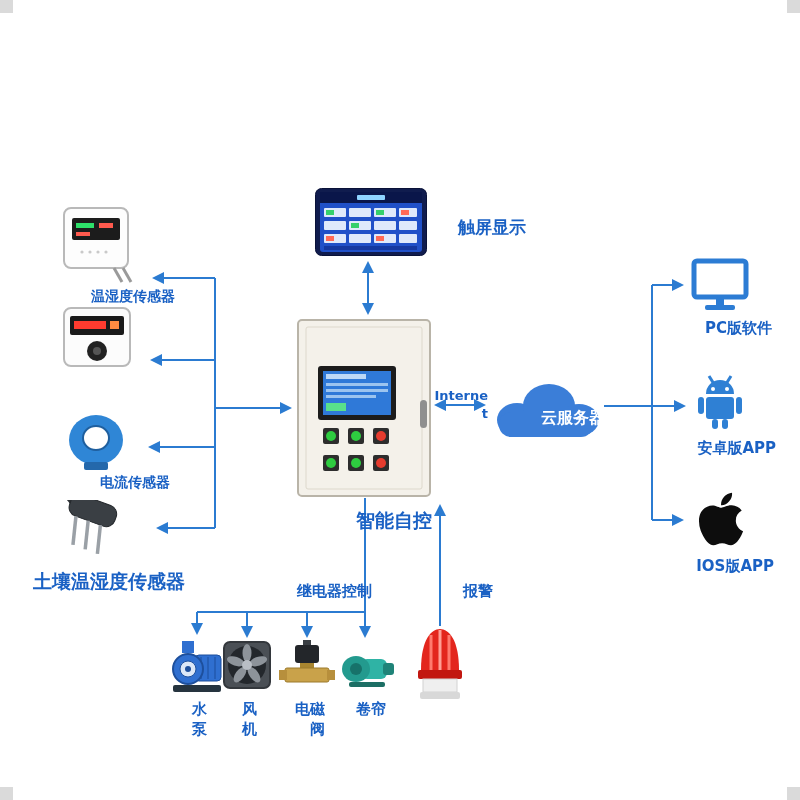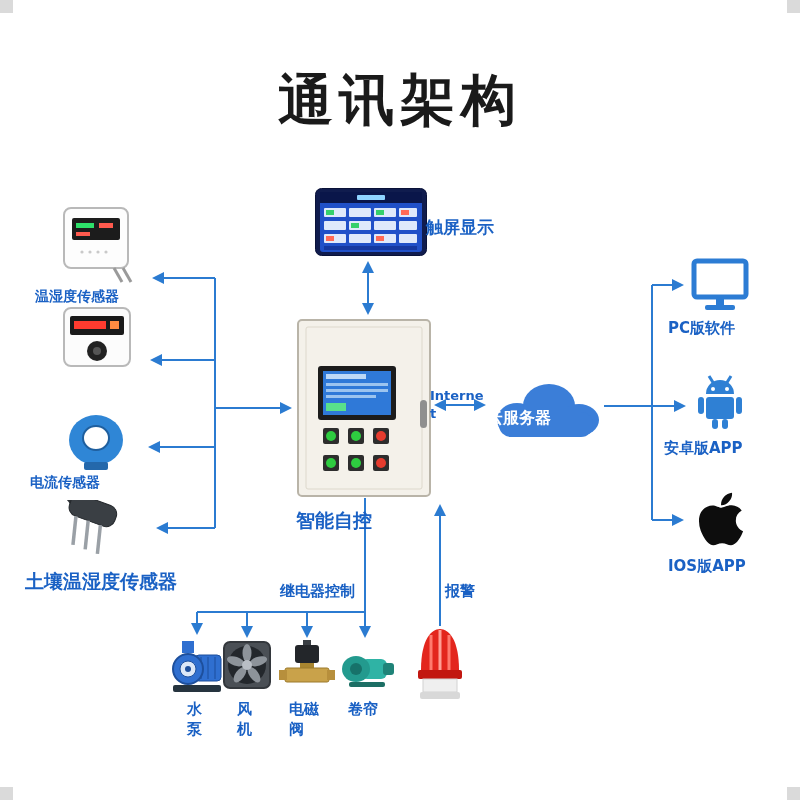--- a/index.html
+++ b/index.html
@@ -6,38 +6,37 @@
   html,body{background:#fff}
   body{font-family:"DejaVu Sans","Liberation Sans",sans-serif}
   #canvas{position:relative;width:800px;height:800px;background:#fff;overflow:hidden;margin:0 auto}
   .corner{position:absolute;width:13px;height:13px;background:#dadada;z-index:3}
   #page-title{position:absolute;top:64px;left:0;right:0;text-align:center;
     font-size:55px;font-weight:800;letter-spacing:6px;color:var(--title,#1a1a1a);z-index:2}
   #connectors{position:absolute;left:0;top:0;z-index:0}
   .cline{stroke:var(--line,#2b7bd1);stroke-width:2;fill:none}
   .node{position:absolute;z-index:1}
   .lbl{position:absolute;z-index:2;color:var(--label,#1a61c4);font-weight:700;
-    text-align:left;line-height:1.35;word-break:break-all}
+    text-align:right;line-height:1.35;word-break:break-all}
   .f13{font-size:19px}.f14{font-size:14px}.f15{font-size:15px}.f16{font-size:19px}.f17{font-size:17px}
   .internet{font-weight:700;font-size:13px}
   .cloudfill{fill:var(--cloud,#3b7ed8)}
-  .cloud-text{position:absolute;left:0;right:0;top:36px;text-align:left;
+  .cloud-text{position:absolute;left:0;right:0;top:36px;text-align:right;
     color:#fff;font-weight:700;font-size:16px}
 </style>
 </head>
 <body>
 
 <div id="canvas">
 
   <div class="corner" style="left:0;top:0"></div>
   <div class="corner" style="right:0;top:0"></div>
   <div class="corner" style="left:0;bottom:0"></div>
   <div class="corner" style="right:0;bottom:0"></div>
 
-  <div id="page-title">通讯架构</div>
 
   <svg id="connectors" width="800" height="800">
     <defs>
       <marker id="arw" markerWidth="6" markerHeight="6" refX="5" refY="3" orient="auto">
         <path d="M0 0 L6 3 L0 6 Z" fill="#2b7bd1"></path>
       </marker>
     </defs>
 
     <line class="cline" x1="368" y1="263" x2="368" y2="313" marker-end="url(#arw)"></line>
     <line class="cline" x1="368" y1="313" x2="368" y2="263" marker-end="url(#arw)"></line>

